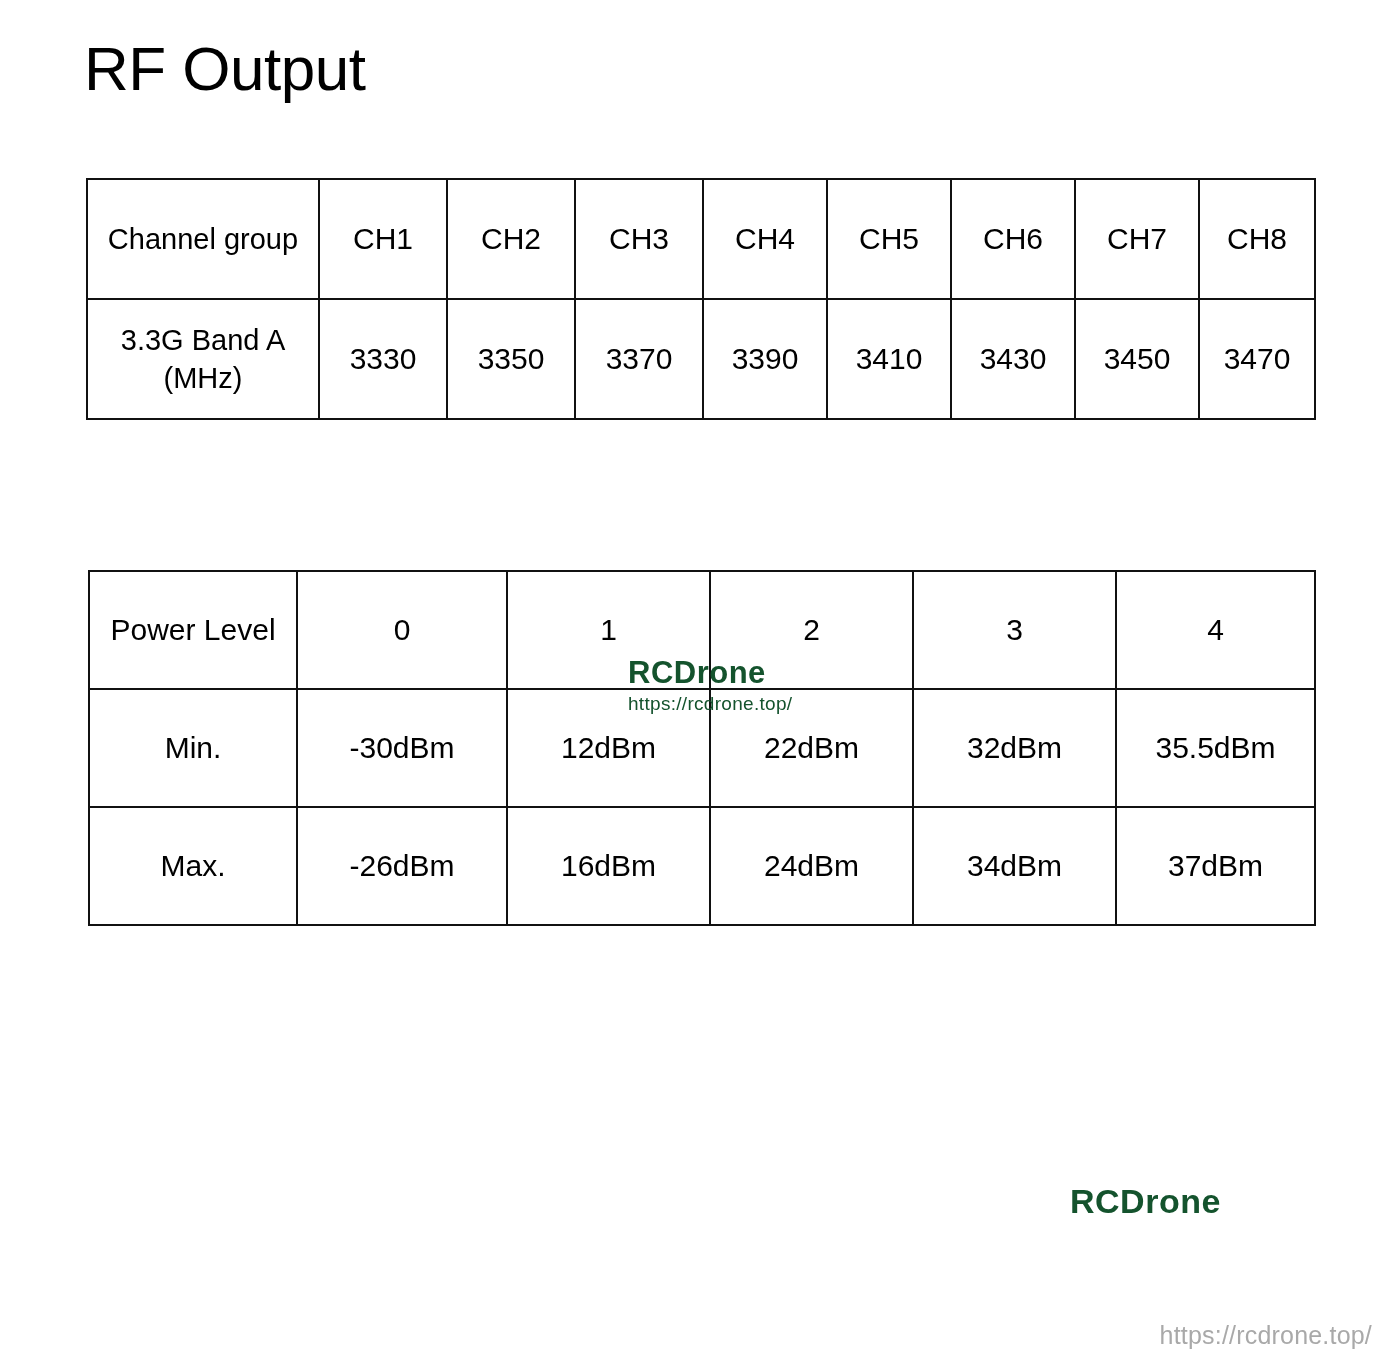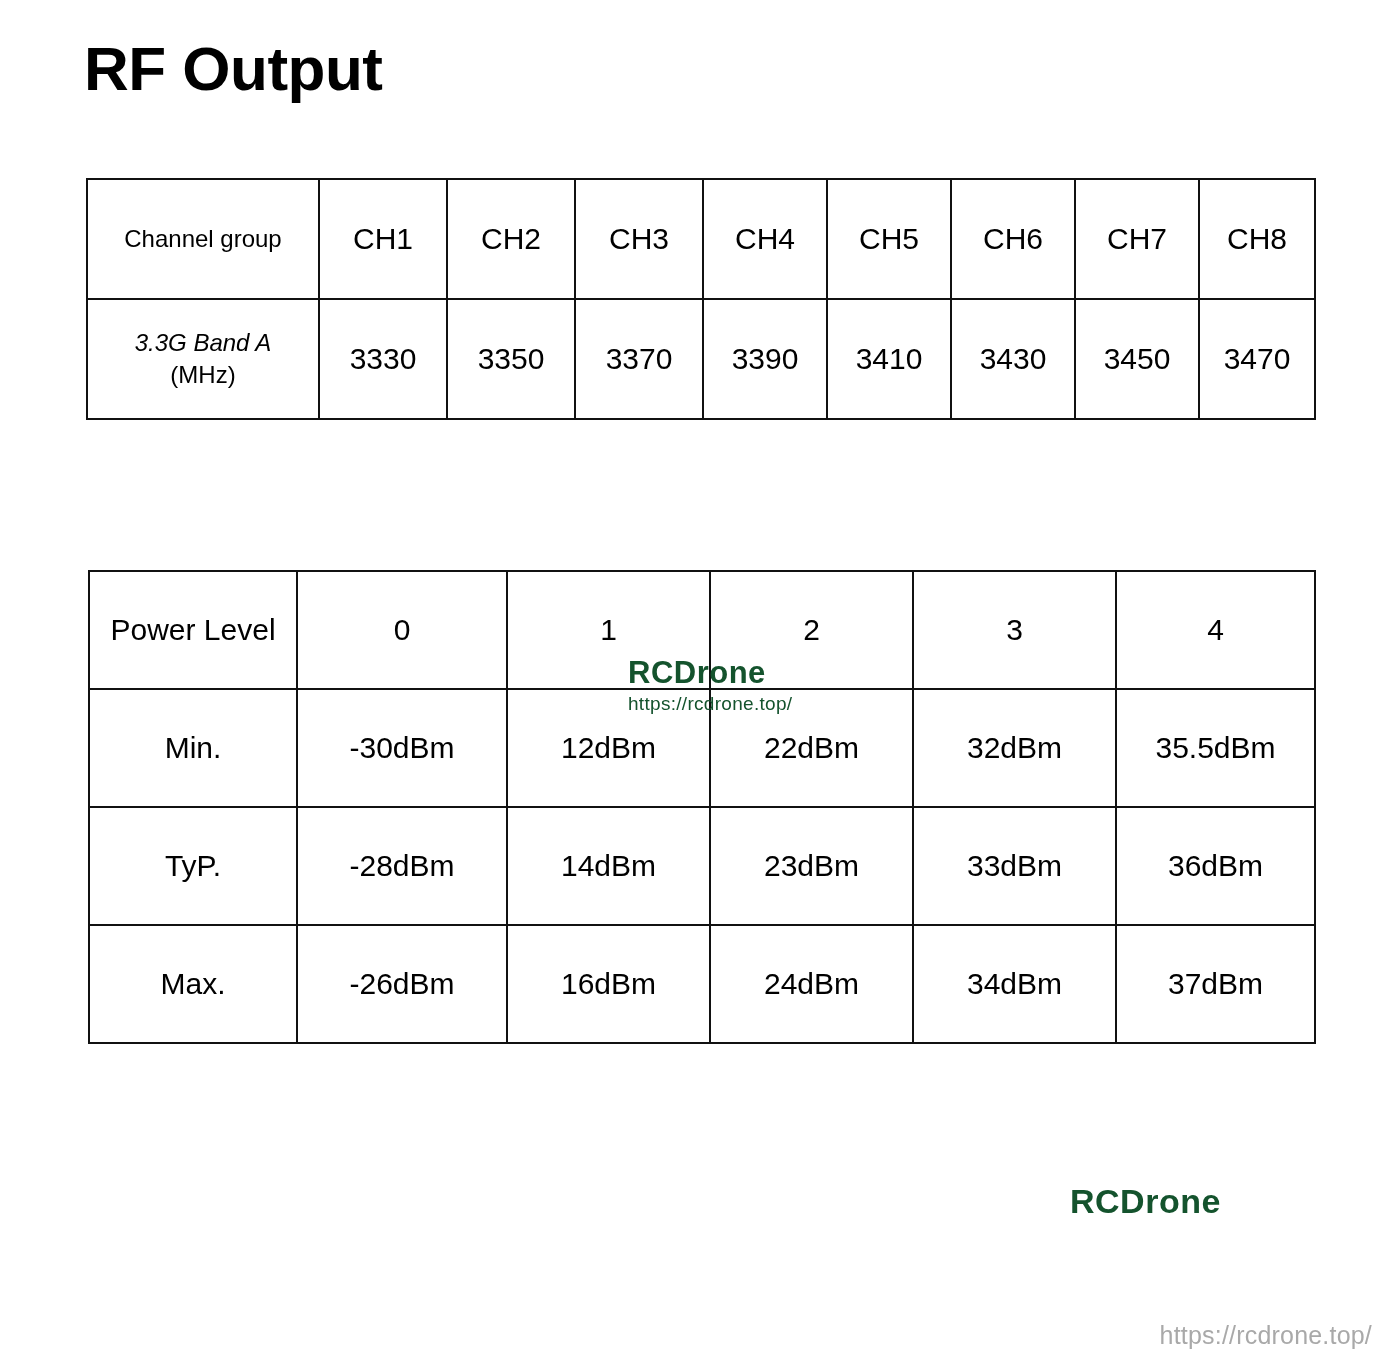--- a/index.html
+++ b/index.html
@@ -20,21 +20,21 @@
     position: absolute;
     inset: 0;
   }
 
   
   .title {
     position: absolute;
     left: 84px;
     top: 38px;
     font-size: 62px;
-    font-weight: bold;
+    font-weight: normal;
     letter-spacing: -0.5px;
     line-height: 1;
     white-space: nowrap;
   }
 
   
   .tbl {
     position: absolute;
     border-collapse: collapse;
     table-layout: fixed;
@@ -51,22 +51,22 @@
     background: transparent;
   }
 
   
   #channel-table {
     left: 86px;
     top: 178px;
     width: 1228px;
   }
   #channel-table td { height: 118px; }
-  #channel-table td.rowhead { font-size: 24px; line-height: 1.32; white-space: normal; }
-  #channel-table td.rowhead .l1 { display: block; font-style: italic; }
+  #channel-table td.rowhead { font-size: 29px; line-height: 1.32; white-space: normal; }
+  #channel-table td.rowhead .l1 { display: block; }
   #channel-table td.rowhead .l2 { display: block; }
 
   
   #power-table {
     left: 88px;
     top: 570px;
     width: 1226px;
   }
   #power-table td { height: 116px; }
   #power-table td.rowhead { font-size: 30px; }
@@ -167,28 +167,20 @@
       </tr>
       <tr>
         <td class="rowhead">Min.</td>
         <td>-30dBm</td>
         <td>12dBm</td>
         <td>22dBm</td>
         <td>32dBm</td>
         <td>35.5dBm</td>
       </tr>
       <tr>
-        <td class="rowhead">TyP.</td>
-        <td>-28dBm</td>
-        <td>14dBm</td>
-        <td>23dBm</td>
-        <td>33dBm</td>
-        <td>36dBm</td>
-      </tr>
-      <tr>
         <td class="rowhead">Max.</td>
         <td>-26dBm</td>
         <td>16dBm</td>
         <td>24dBm</td>
         <td>34dBm</td>
         <td>37dBm</td>
       </tr>
     </tbody>
   </table>
 

